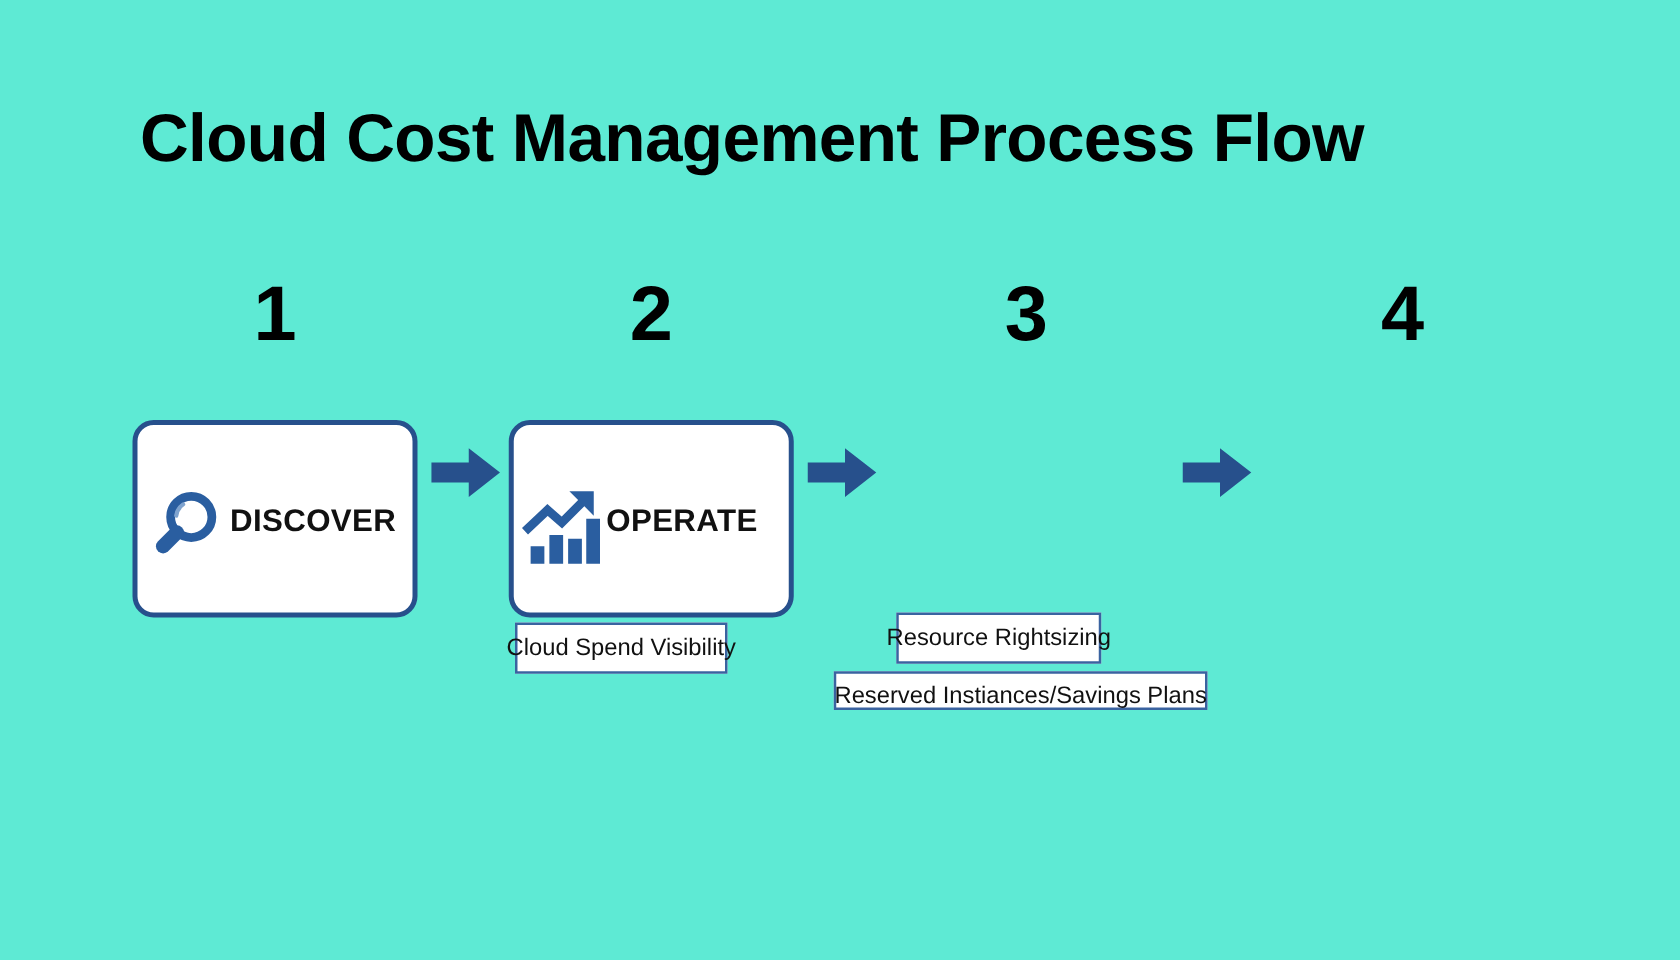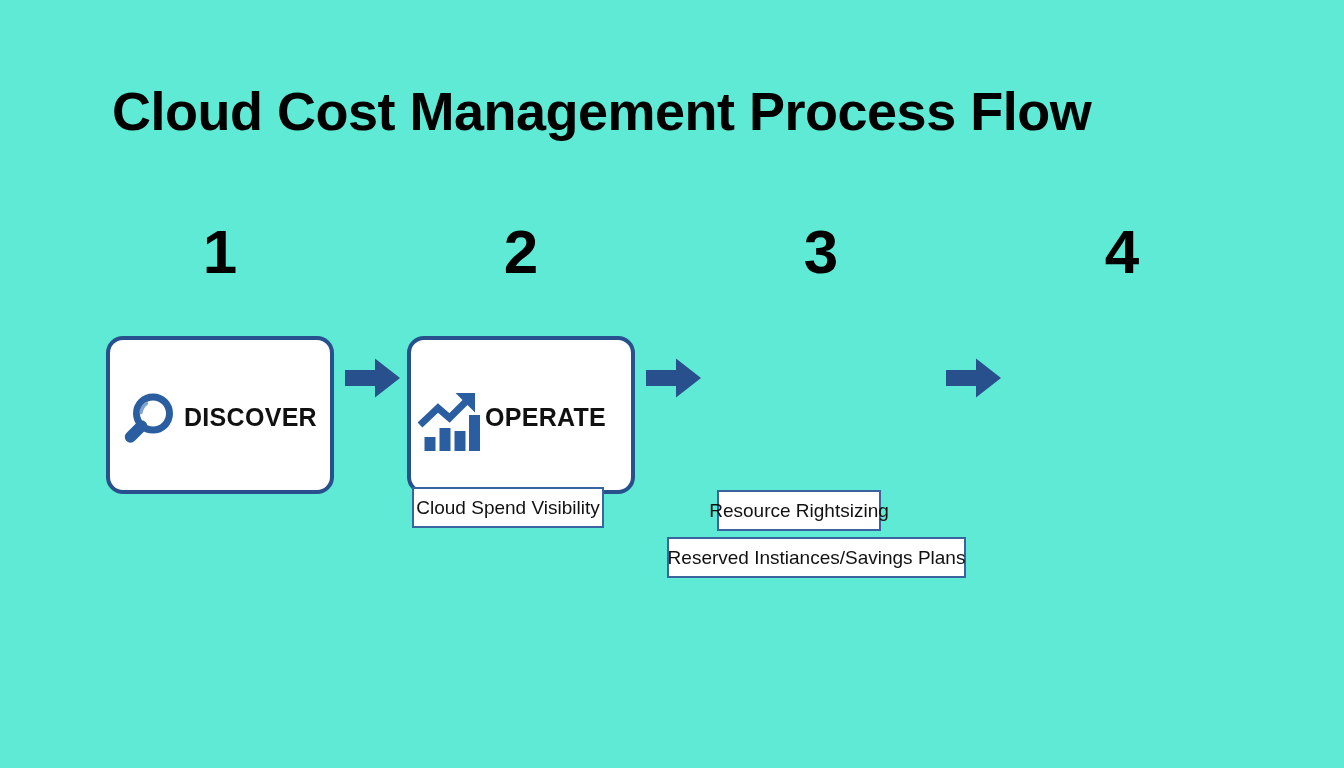--- a/index.html
+++ b/index.html
@@ -120,37 +120,38 @@
     color: #111111;
     font-size: 19px;
     line-height: 1;
     display: flex;
     align-items: center;
     justify-content: center;
     white-space: nowrap;
   }
   .callout-spend {
     left: 412px;
-    top: 487px;
-    width: 192px;
+    top: 498px;
+    width: 170px;
     height: 41px;
     align-items: center;
   }
   .callout-rightsizing {
     left: 717px;
     top: 454px;
     width: 164px;
     height: 41px;
     margin-top: 36px;
   }
   .callout-reserved {
     left: 667px;
     top: 537px;
     width: 299px;
-    height: 41px;
+    height: 31px;
+    align-items: flex-end;
   }
 </style>
 </head>
 <body>
 
 <div id="canvas">
 
   <div class="title">Cloud Cost Management Process Flow</div>
 
   <div class="flow-row">

